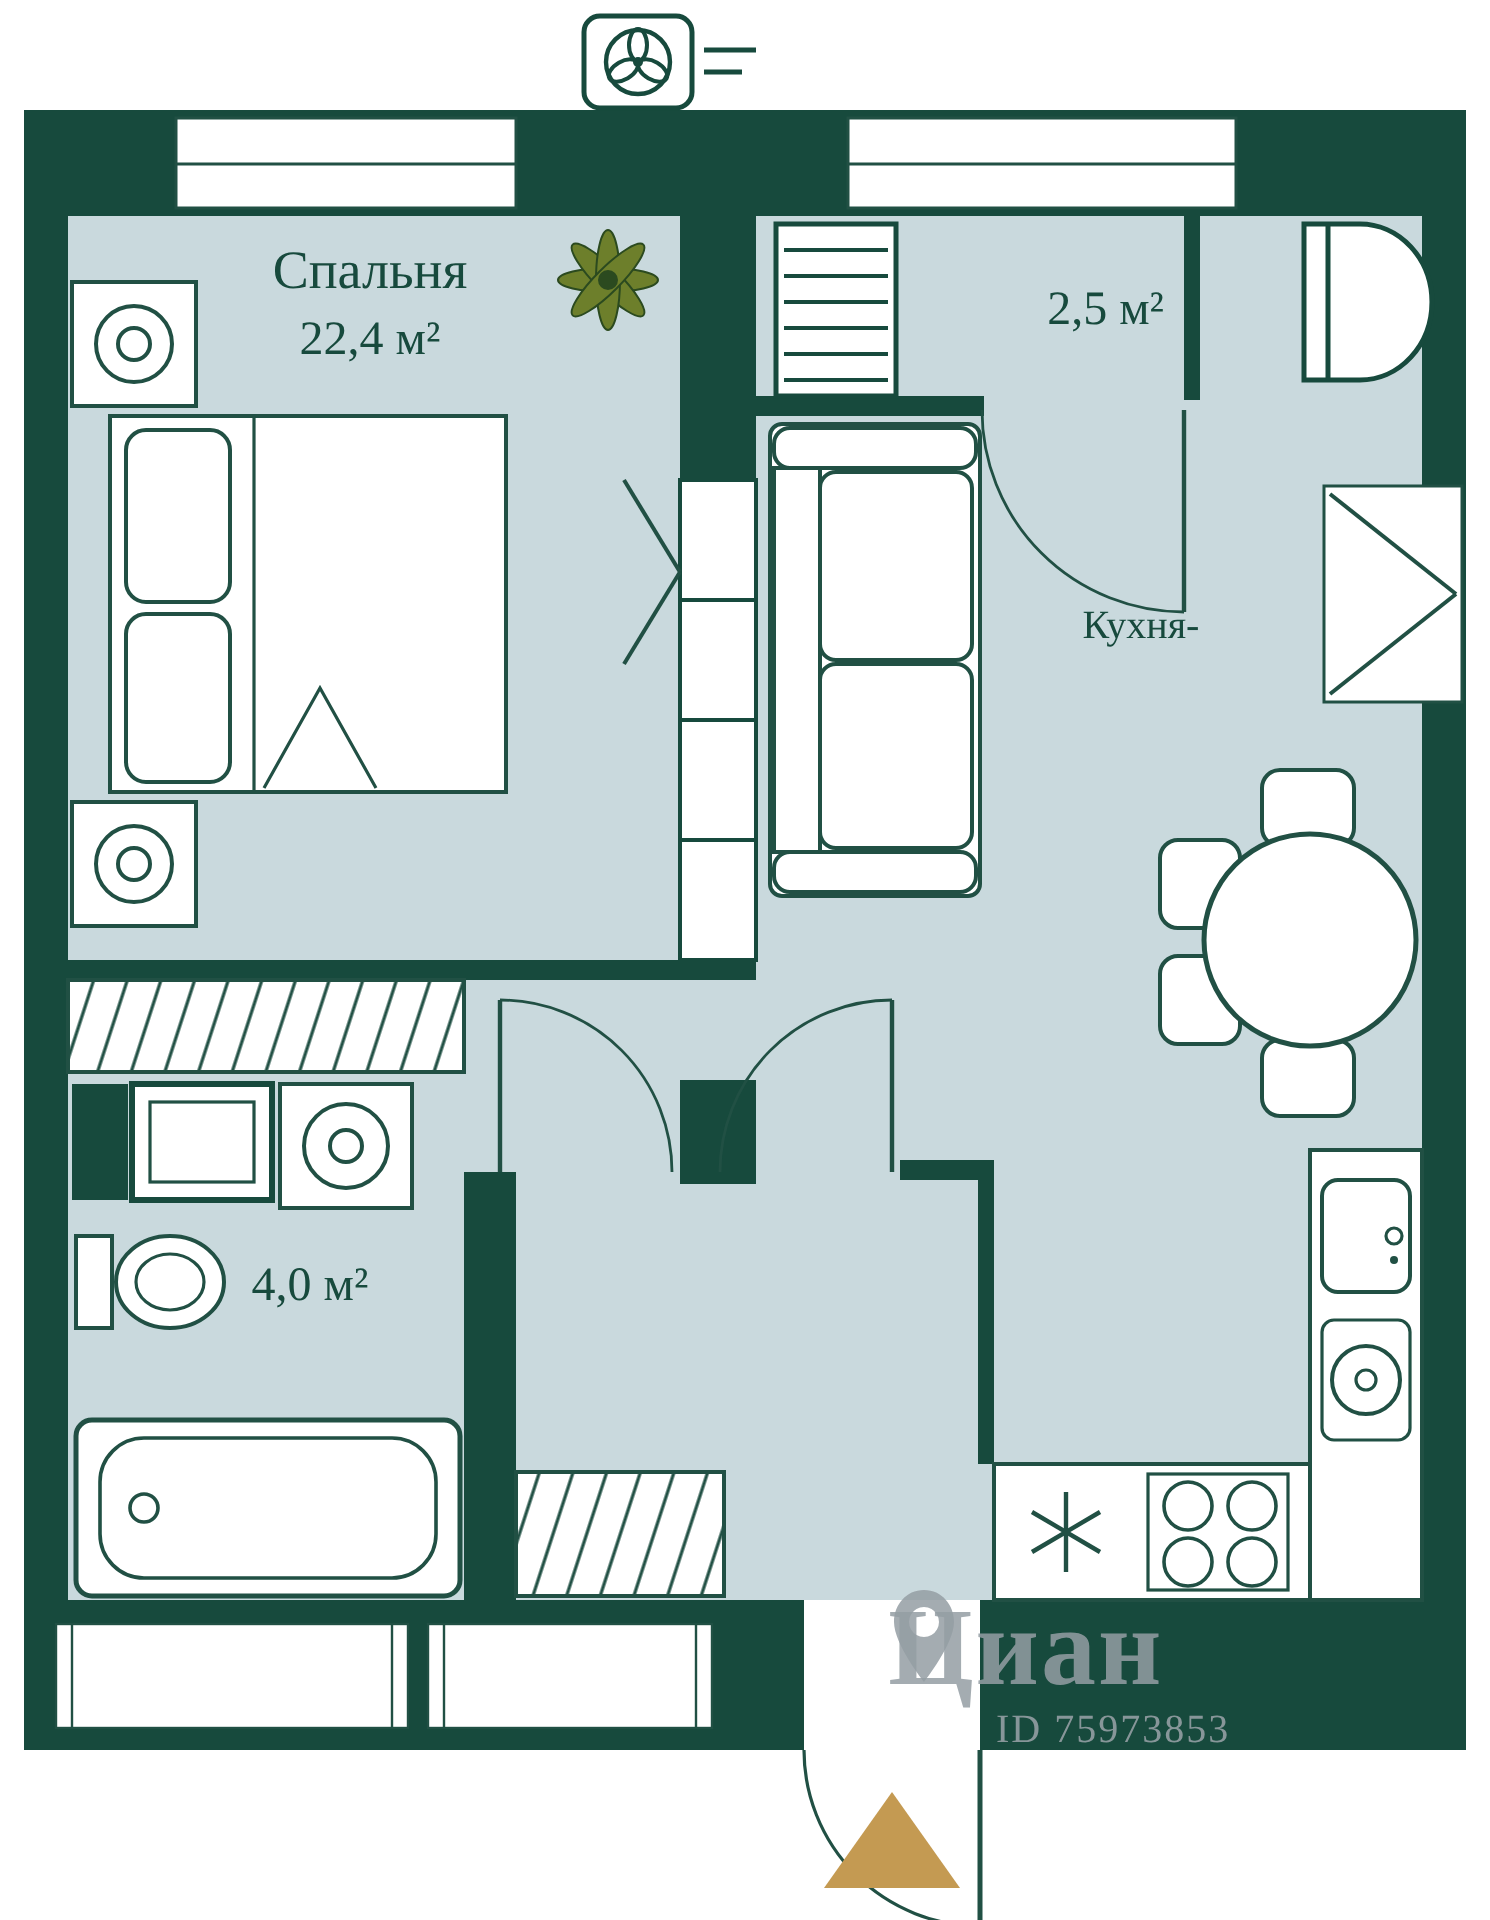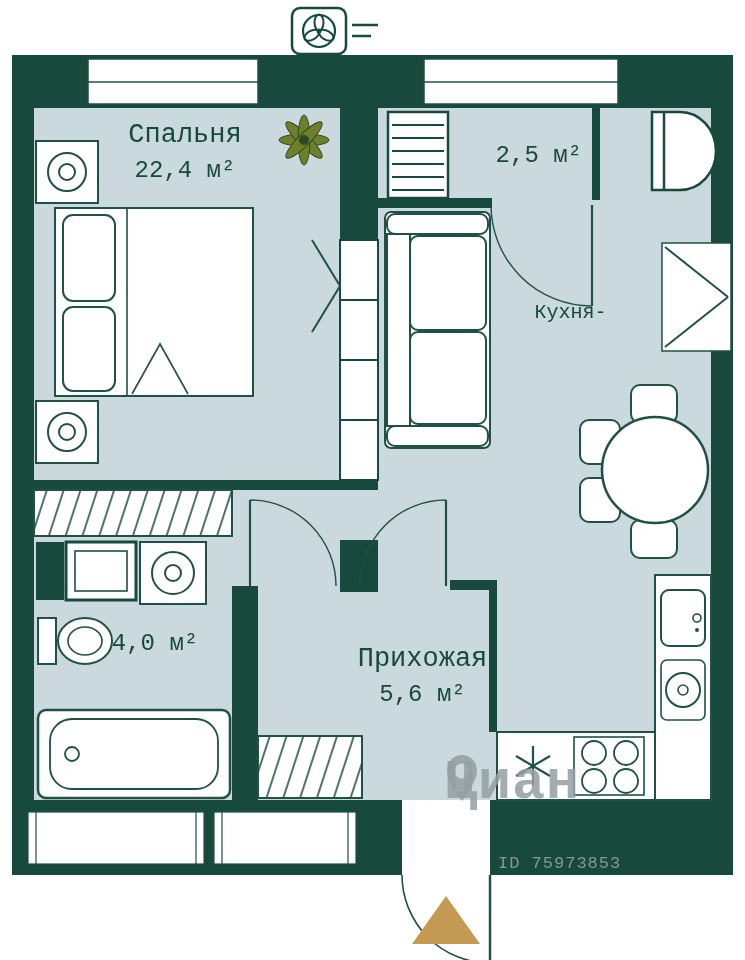--- a/index.html
+++ b/index.html
@@ -1,47 +1,47 @@
 <!DOCTYPE html>
 <html><head>
 <meta charset="utf-8">
 <style>
   html,body{margin:0;padding:0;background:#ffffff;}
   .stage{
     position:relative;
     width:745px;height:960px;
     background:#ffffff;
-    font-family:Liberation Mono, monospace;
+    font-family:Liberation Serif, serif;
     overflow:hidden;
   }
   .stage svg{position:absolute;left:0;top:0;}
   .room-label{
     position:absolute;
     color:#174a3d;
     text-align:center;
     line-height:1.3;
     z-index:5;
     pointer-events:none;
   }
   .room-label .name{font-size:27px;display:block;}
   .room-label .name-lg{font-size:20px;display:block;}
   .room-label .area{font-size:24px;display:block;margin-top:2px;}
   .watermark-brand{
-    position:absolute;left:444px;top:752px;
+    position:absolute;left:444px;top:792px;
     display:flex;align-items:center;gap:8px;
     z-index:6;pointer-events:none;
   }
   .watermark-brand .brand-text{
     font-size:55px;font-weight:600;
     color:rgba(148,158,163,0.85);
     letter-spacing:1px;
   }
   .watermark-id{
     position:absolute;left:498px;top:854px;
-    font-size:17px;letter-spacing:1px;
+    font-size:20px;letter-spacing:1px;
     color:rgba(148,158,163,0.9);
     z-index:6;pointer-events:none;
   }
 </style>
 </head>
 <body>
 
 <div class="stage">
 
 <svg width="745" height="960" viewBox="0 0 745 960">
@@ -276,24 +276,20 @@
 </div>
 
 <div class="room-label" style="left:478px;top:300px;width:185px;">
   <span class="name-lg">Кухня-</span>
 </div>
 
 <div class="room-label" style="left:100px;top:626px;width:110px;">
   <span class="area">4,0 м²</span>
 </div>
 
-<div class="room-label" style="left:330px;top:642px;width:185px;">
-  <span class="name">Прихожая</span>
-  <span class="area">5,6 м²</span>
-</div>
 
 <div class="watermark-brand">
   <svg width="36" height="54" viewBox="0 0 36 54">
     <path d="M18 3 C9 3 3 10.5 3 19 c0 11 15 30 15 30 s15 -19 15 -30 C33 10.5 27 3 18 3 z M18 11.5 a7.5 7.5 0 1 1 -0.01 0 z" fill="rgba(148,158,163,0.85)" fill-rule="evenodd"></path>
   </svg>
   <span class="brand-text">Циан</span>
 </div>
 <div class="watermark-id">ID 75973853</div>
 
 </div>

